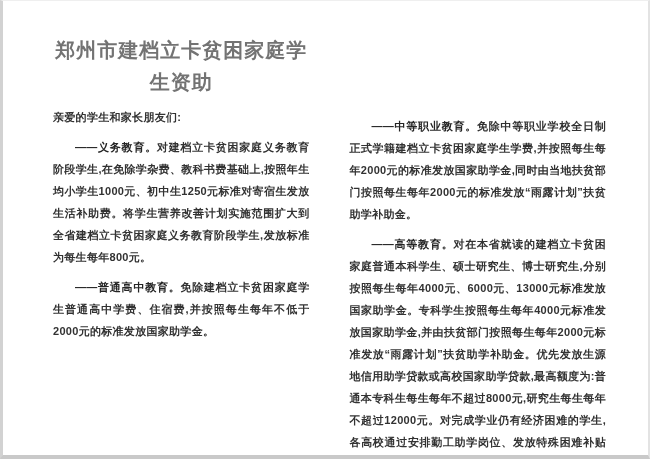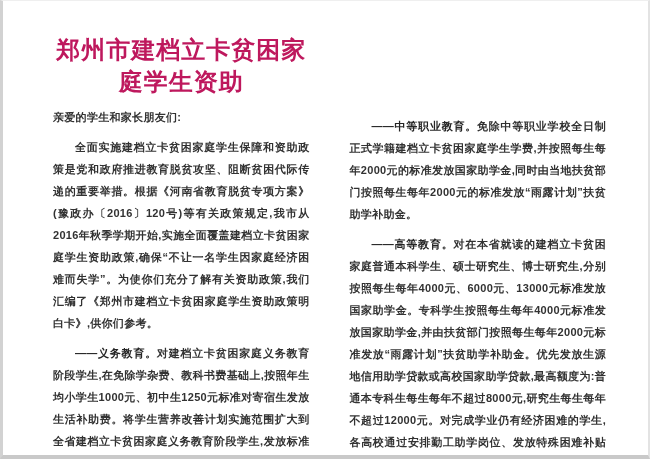--- a/index.html
+++ b/index.html
@@ -31,24 +31,24 @@
     box-sizing: border-box;
   }
   .col-right {
     padding-top: 76px;
   }
   .doc-title {
     margin: 3px 0 7px 0;
     text-align: center;
     font-family: "Liberation Serif", "DejaVu Serif", serif;
     font-weight: bold;
-    font-size: 24px;
+    font-size: 20px;
     line-height: 32px;
     letter-spacing: 1px;
-    color: #be185d;
+    color: #737373;
   }
   .para {
     margin: 8px;
     font-size: 11px;
     line-height: 22px;
     font-weight: bold;
     letter-spacing: 0.3px;
     color: #323232;
     text-align: justify;
   }
@@ -62,25 +62,25 @@
 <div class="sheet">
   <div class="columns">
 
     <div class="col col-left">
       <h1 class="doc-title">
         <span>郑州市建档立卡贫困家庭学生资助</span><br>
       </h1>
 
       <p class="para salutation">亲爱的学生和家长朋友们:</p>
 
-      <p class="para indent">全面实施建档立卡贫困家庭学生保障和资助政策是党和政府推进教育脱贫攻坚、阻断贫困代际传递的重要举措。根据《河南省教育脱贫专项方案》(豫政办〔2016〕120号)等有关政策规定,我市从2016年秋季学期开始,实施全面覆盖建档立卡贫困家庭学生资助政策,确保“不让一名学生因家庭经济困难而失学”。为使你们充分了解有关资助政策,我们汇编了《郑州市建档立卡贫困家庭学生资助政策明白卡》,供你们参考。</p>
 
 
       <p class="para indent"><span class="sec-heading">——义务教育。</span><span>对建档立卡贫困家庭义务教育阶段学生,在免除学杂费、教科书费基础上,按照年生均小学生1000元、初中生1250元标准对寄宿生发放生活补助费。将学生营养改善计划实施范围扩大到全省建档立卡贫困家庭义务教育阶段学生,发放标准为每生每年800元。</span></p>
 
+      <p class="para indent"><span class="sec-heading">——普通高中教育。</span><span>免除建档立卡贫困家庭学生普通高中学费、住宿费,并按照每生每年不低于2000元的标准发放国家助学金。</span></p>
     </div>
 
     <div class="col col-right">
       <p class="para indent"><span class="sec-heading">——中等职业教育。</span><span>免除中等职业学校全日制正式学籍建档立卡贫困家庭学生学费,并按照每生每年2000元的标准发放国家助学金,同时由当地扶贫部门按照每生每年2000元的标准发放“雨露计划”扶贫助学补助金。</span></p>
 
       <p class="para indent"><span class="sec-heading">——高等教育。</span><span>对在本省就读的建档立卡贫困家庭普通本科学生、硕士研究生、博士研究生,分别按照每生每年4000元、6000元、13000元标准发放国家助学金。专科学生按照每生每年4000元标准发放国家助学金,并由扶贫部门按照每生每年2000元标准发放“雨露计划”扶贫助学补助金。优先发放生源地信用助学贷款或高校国家助学贷款,最高额度为:普通本专科生每生每年不超过8000元,研究生每生每年不超过12000元。对完成学业仍有经济困难的学生,各高校通过安排勤工助学岗位、发放特殊困难补贴等措施解决。学生可通过勤奋学习,争取获得国家奖学金、国家励志奖学金。特别困难的新生可在户籍所在地县级学生资助管理中心申请新生入学资助经费,考入省内高校的资助标准为500元,考入省外高校的资助标准为1000元;可通过“绿色通道”直接办理入学手续,确保入学前、入学时和入学后“三不愁”。</span></p>
     </div>
 
   </div>
 </div>

